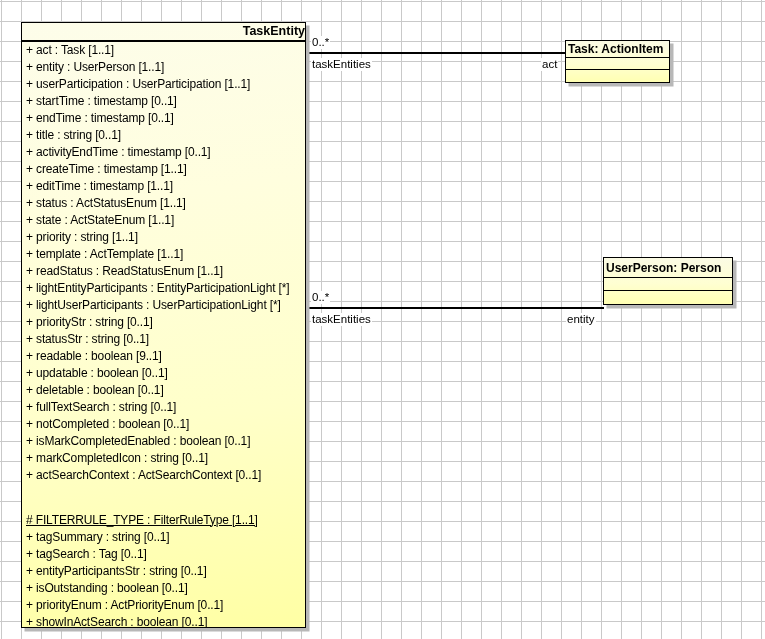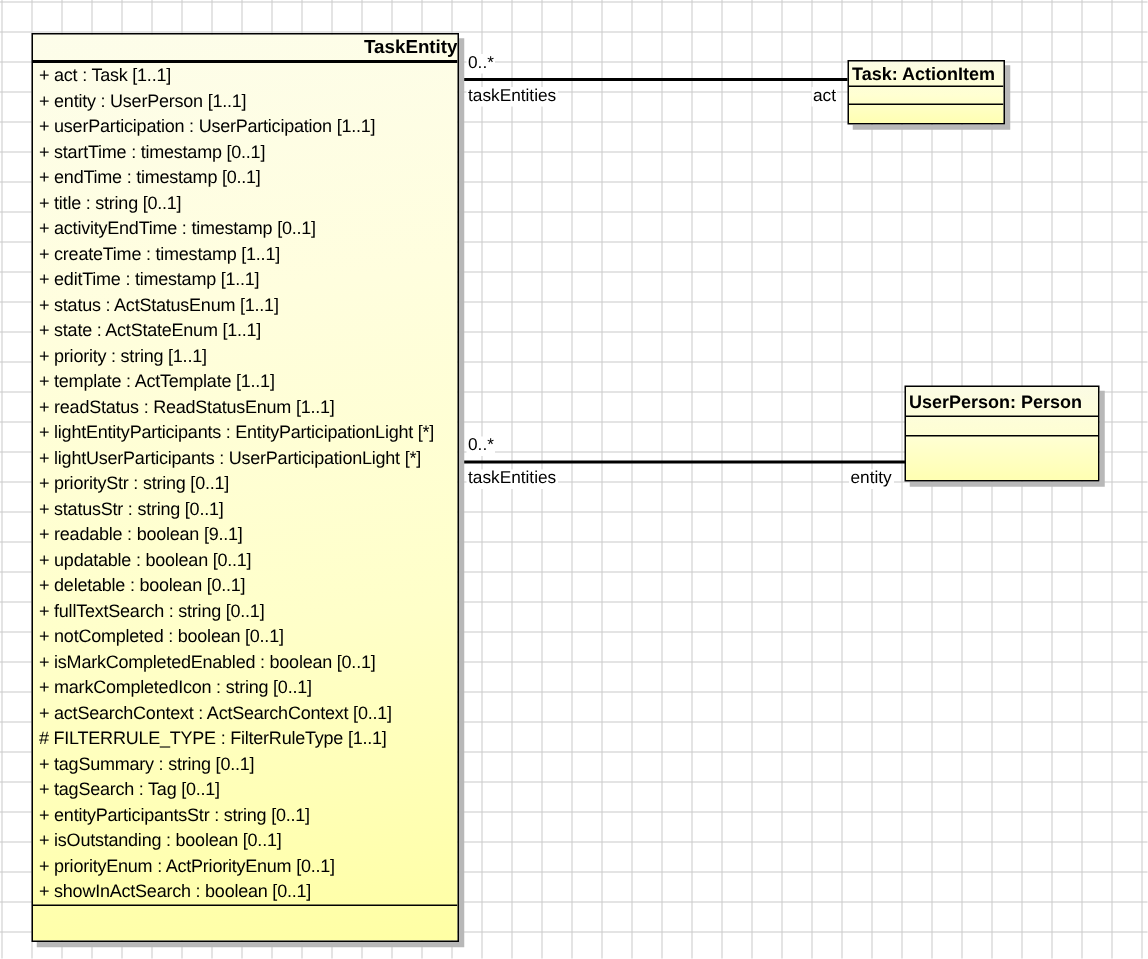--- a/index.html
+++ b/index.html
@@ -36,34 +36,34 @@
     flex: 0 0 auto; height: 16.5px; line-height: 17px;
     border-bottom: 2px solid #000;
     font-weight: bold; font-size: 12.5px; text-align: right;
   }
   .te-attrs { flex: 0 0 auto; }
   .attr-row {
     height: 17px; line-height: 17px;
     font-size: 12px; letter-spacing: -0.15px;
     padding-left: 4px; white-space: nowrap; overflow: hidden;
   }
-  .attr-row.static-attr { text-decoration-thickness: 1px; }
+  .attr-row.static-attr { text-decoration: underline; text-decoration-thickness: 1px; margin-top: 28px; }
   .te-footer { flex: 1 1 auto; border-top: 1.5px solid #000; }
   
   .small-title {
     flex: 0 0 auto;
     font-weight: bold; font-size: 12px;
     padding: 1px 2px 0 2px; white-space: nowrap;
     border-bottom: 1.5px solid #000;
   }
   #cls-task { left: 565px; top: 40px; width: 105px; height: 43px; }
   #cls-task .small-title { height: 15px; line-height: 15px; }
   #cls-task .comp-1 { flex: 0 0 auto; height: 10.5px; border-bottom: 1.5px solid #000; }
   #cls-task .comp-2 { flex: 1 1 auto; }
-  #cls-userperson { left: 603px; top: 257px; width: 130px; height: 64px; }
+  #cls-userperson { left: 603px; top: 257px; width: 130px; height: 48px; }
   #cls-userperson .small-title { height: 18px; line-height: 19px; }
   #cls-userperson .comp-1 { flex: 0 0 auto; height: 12px; border-bottom: 1.5px solid #000; }
   #cls-userperson .comp-2 { flex: 1 1 auto; }
   
   .assoc-line { position: absolute; height: 1.5px; background: #000; }
   #line-act    { left: 306px; top: 52px;  width: 259px; }
   #line-entity { left: 306px; top: 307px; width: 298px; }
   .assoc-label {
     position: absolute; font-size: 11.5px; line-height: 13px;
     background: #ffffff; padding: 0 1px; white-space: nowrap;

